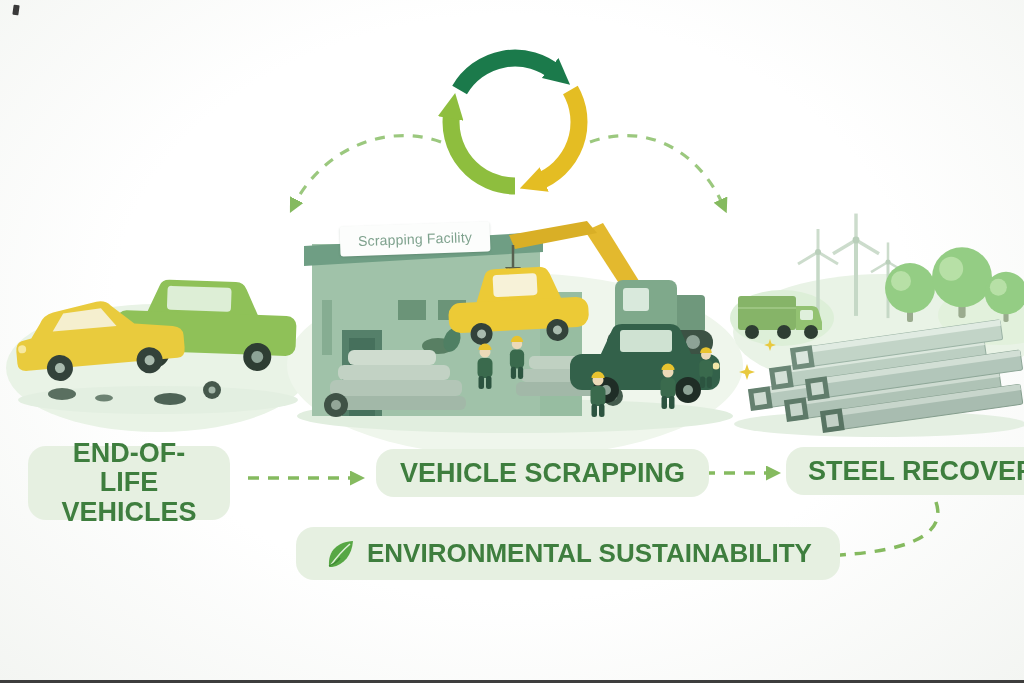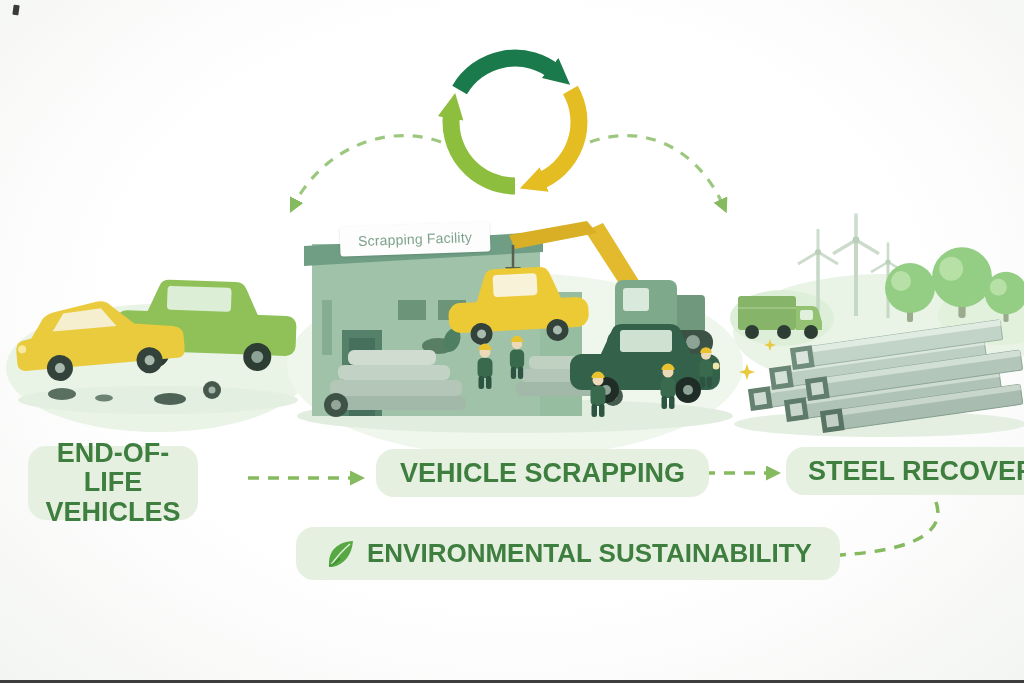--- a/index.html
+++ b/index.html
@@ -14,21 +14,21 @@
     background:#fcfdfc;border-radius:3px;transform:rotate(-2deg);
     display:flex;align-items:center;justify-content:center;
     box-shadow:0 1px 2px rgba(60,90,70,.25);
     color:#7fa28e;font-size:14px;font-weight:500;letter-spacing:.2px;
   }
   .pill{
     position:absolute;background:#e6f0e1;border-radius:18px;
     color:#3e7e3e;font-weight:700;letter-spacing:0;
     display:flex;align-items:center;justify-content:center;text-align:center;
   }
-  .pill-eol{left:28px;top:446px;width:170px;height:74px;font-size:27px;line-height:1.08;padding:0 16px;box-sizing:border-box;}
+  .pill-eol{left:28px;top:446px;width:202px;height:74px;font-size:27px;line-height:1.08;padding:0 16px;box-sizing:border-box;}
   .pill-scrap{left:376px;top:449px;height:48px;padding:0 24px;font-size:27px;white-space:nowrap;}
   .pill-steel{left:786px;top:447px;height:48px;padding:0 22px;font-size:27px;white-space:nowrap;}
   .pill-sustain{left:296px;top:527px;height:53px;padding:0 28px;font-size:26px;white-space:nowrap;gap:11px;}
   .leaf{width:32px;height:32px;flex:0 0 auto;}
   .artifact-bottom{position:absolute;left:0;right:0;bottom:0;height:3px;background:#1c1c1c;opacity:.85;}
   .artifact-speck{position:absolute;left:13px;top:5px;width:6px;height:10px;background:#3a3a3a;transform:rotate(8deg);border-radius:1px;}
 </style>
 </head>
 <body>
 

